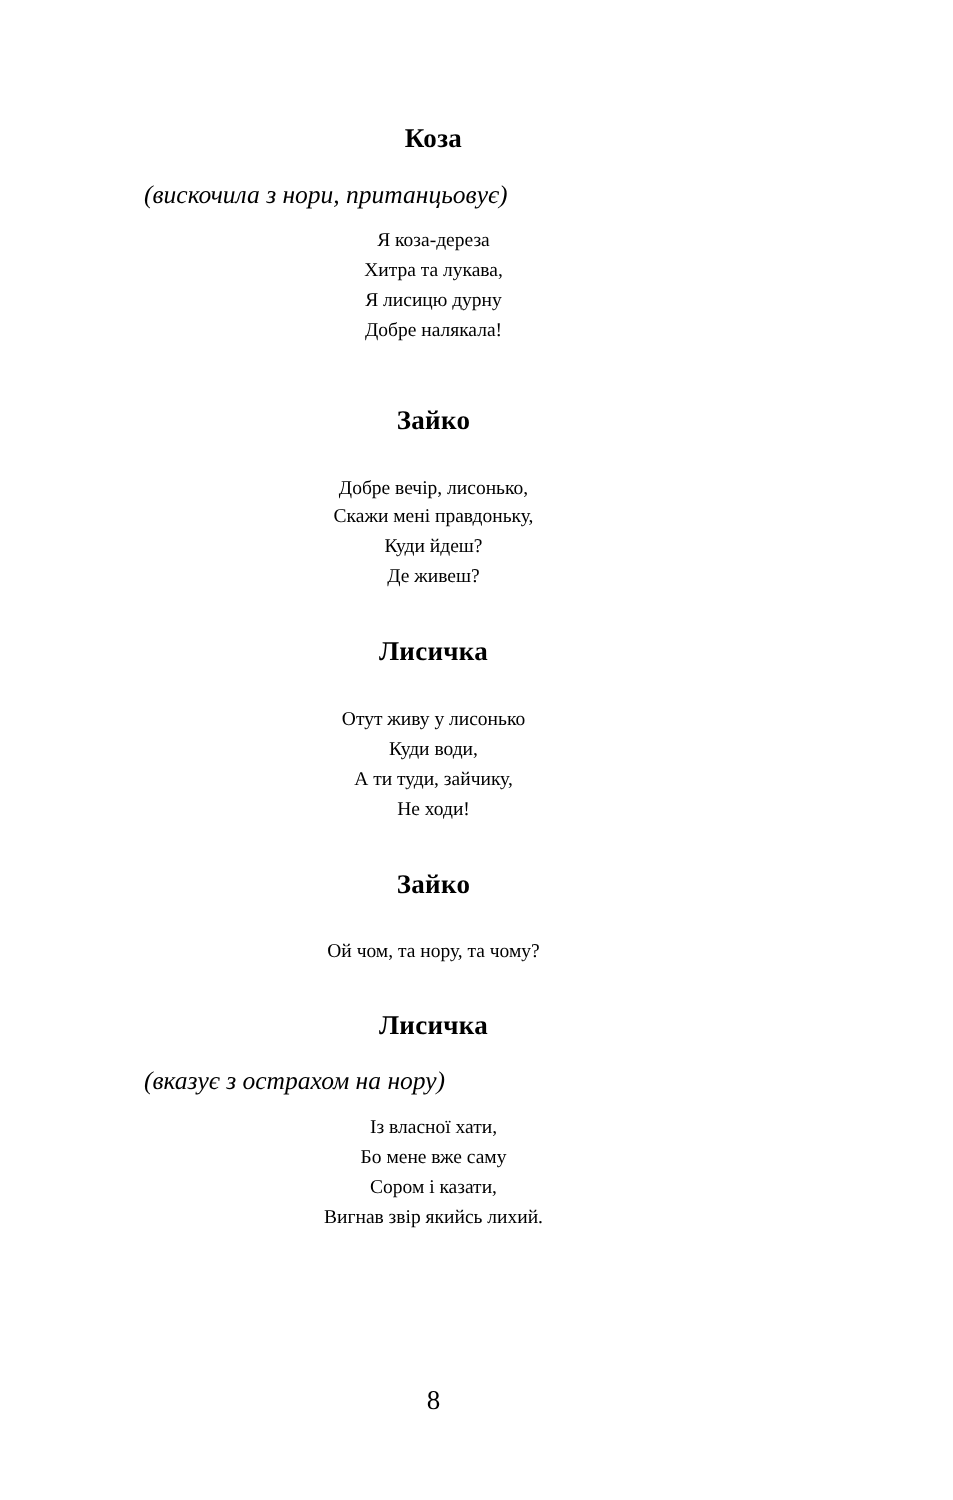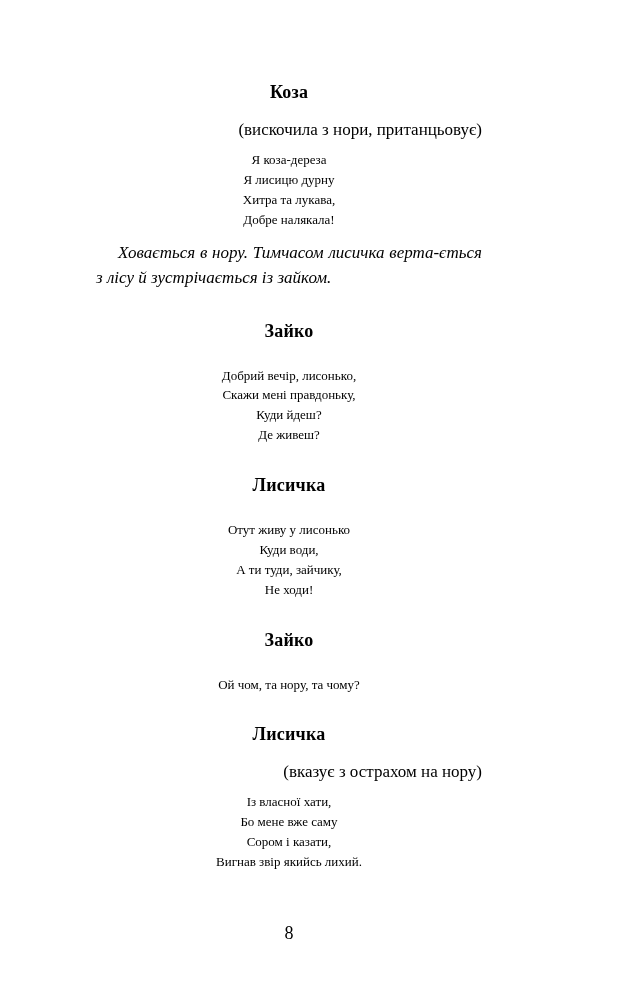--- a/index.html
+++ b/index.html
@@ -24,21 +24,22 @@
     padding: 72px 96px 40px 96px;
   }
   .speaker {
     text-align: center;
     font-weight: bold;
     font-size: 18px;
     letter-spacing: 0.2px;
     margin: 0;
   }
   .stage {
-    text-align: right;
+    text-align: left;
+    font-style: italic;
     font-size: 17px;
     margin: 0;
   }
   .verse {
     margin: 0;
     font-size: 13px;
     line-height: 1.53;
   }
   .verse .line {
     display: block;
@@ -72,33 +73,32 @@
 <div class="page">
 
   <div class="gap-sm"></div>
 
   <p class="speaker">Коза</p>
   <div class="gap-md"></div>
   <p class="stage">(вискочила з нори, пританцьовує)</p>
   <div class="gap-sm"></div>
   <p class="verse">
     <span class="line">Я коза-дереза</span>
+    <span class="line">Хитра та лукава,</span>
     <span class="line">Я лисицю дурну</span>
-    <span class="line">Хитра та лукава,</span>
     <span class="line">Добре налякала!</span>
   </p>
   <div class="gap-sm"></div>
-  <p class="narration">Ховається в нору. Тимчасом лисичка верта-ється з лісу й зустрічається із зайком.</p>
 
   <div class="gap-xl"></div>
 
   <p class="speaker">Зайко</p>
   <div class="gap-lg"></div>
   <p class="verse">
-    <span class="line">Добрий вечір, лисонько,</span>
+    <span class="line">Добре вечір, лисонько,</span>
     <span class="line">Скажи мені правдоньку,</span>
     <span class="line">Куди йдеш?</span>
     <span class="line">Де живеш?</span>
   </p>
 
   <div class="gap-xl"></div>
 
   <p class="speaker">Лисичка</p>
   <div class="gap-lg"></div>
   <p class="verse">

